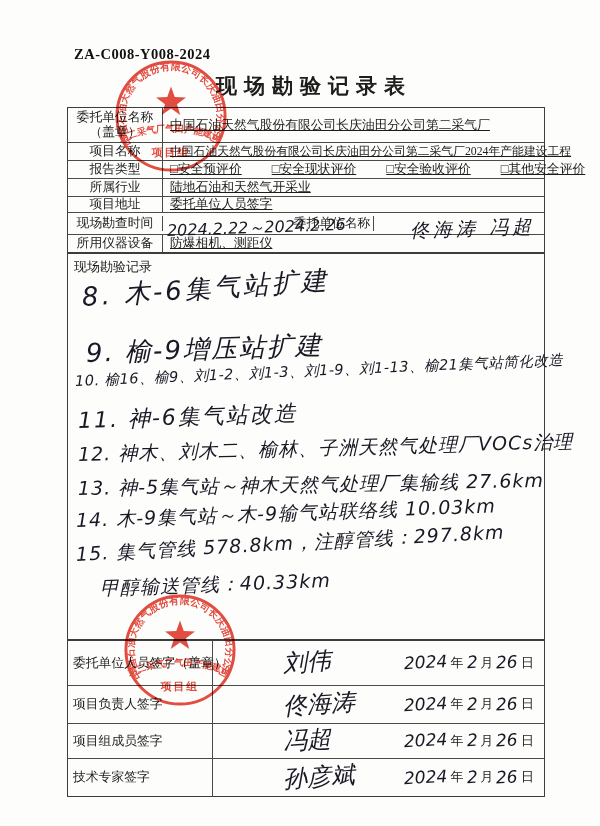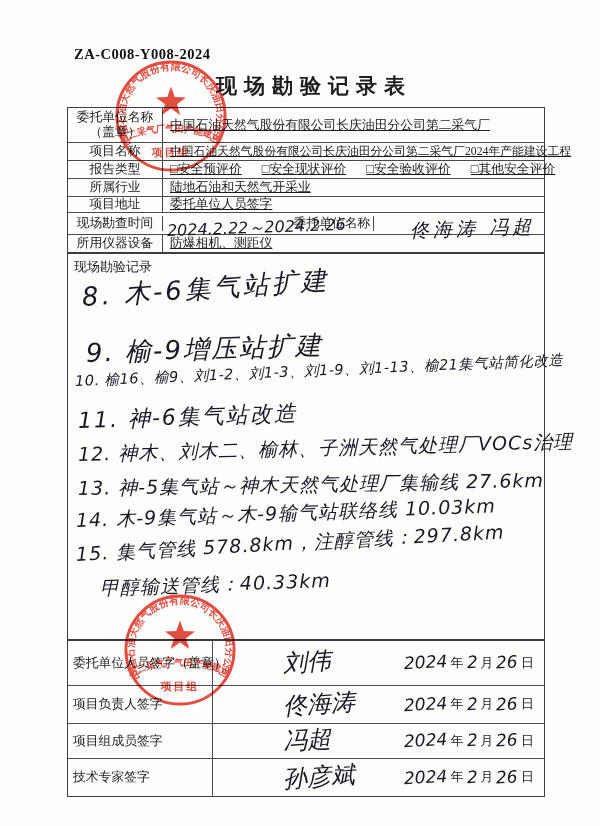--- a/index.html
+++ b/index.html
@@ -26,21 +26,21 @@
        flex-direction:column;flex:none;}
   .val{flex:1;padding-left:7px;white-space:nowrap;overflow:visible;text-decoration:underline;}
   .r-client{height:34px;}
   .r-project{height:18px;}
   .r-project .val{font-size:11.8px;}
   .r-report{height:18px;}
   .r-industry{height:18px;}
   .r-address{height:16px;}
   .r-time{height:22px;align-items:center;}
   .r-equip{height:18px;}
-  .opts{display:flex;gap:20px;}
+  .opts{display:flex;gap:30px;}
   .timecell{width:128px;border-right:1px solid #4a4a4a;position:relative;flex:none;}
   .surlab{width:83px;border-right:1px solid #4a4a4a;justify-content:center;flex:none;}
   .namecell{flex:1;position:relative;}
   
   .record-box{position:absolute;left:67px;top:253px;width:478px;height:387px;
     border:1.4px solid #3d3d3d;box-sizing:border-box;}
   .record-label{position:absolute;left:6px;top:4px;font-size:13px;}
   
   .hw{
     font-family:"DejaVu Sans",sans-serif;font-style:italic;color:#191926;

